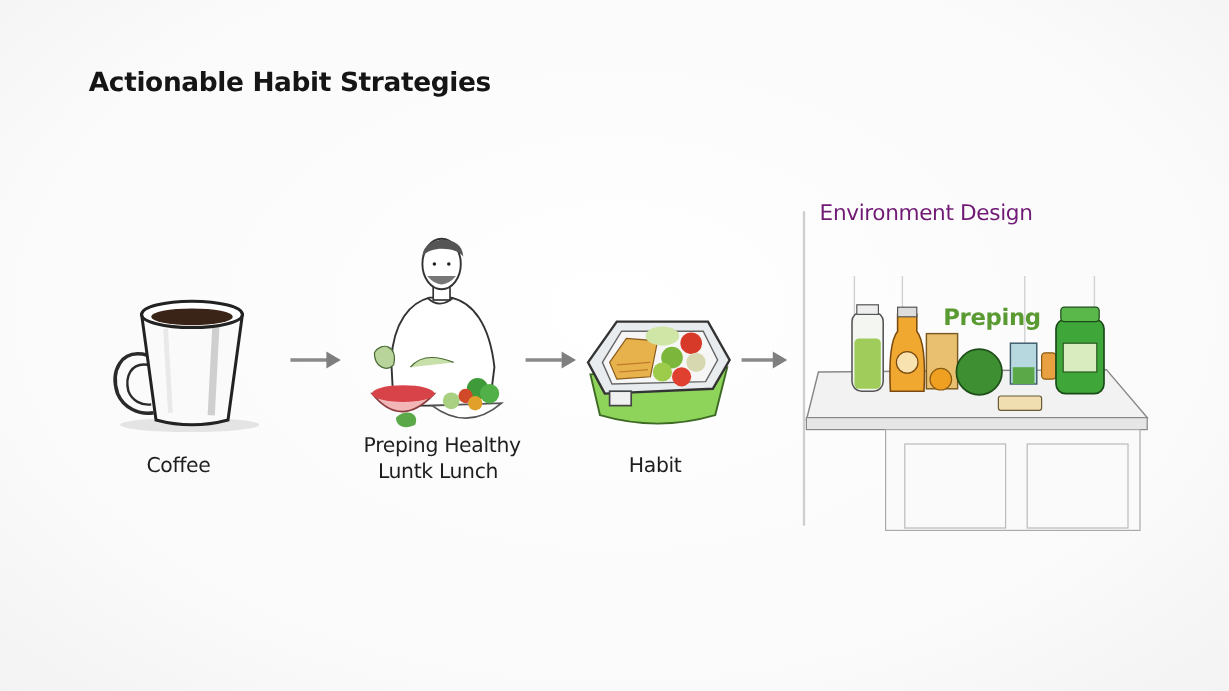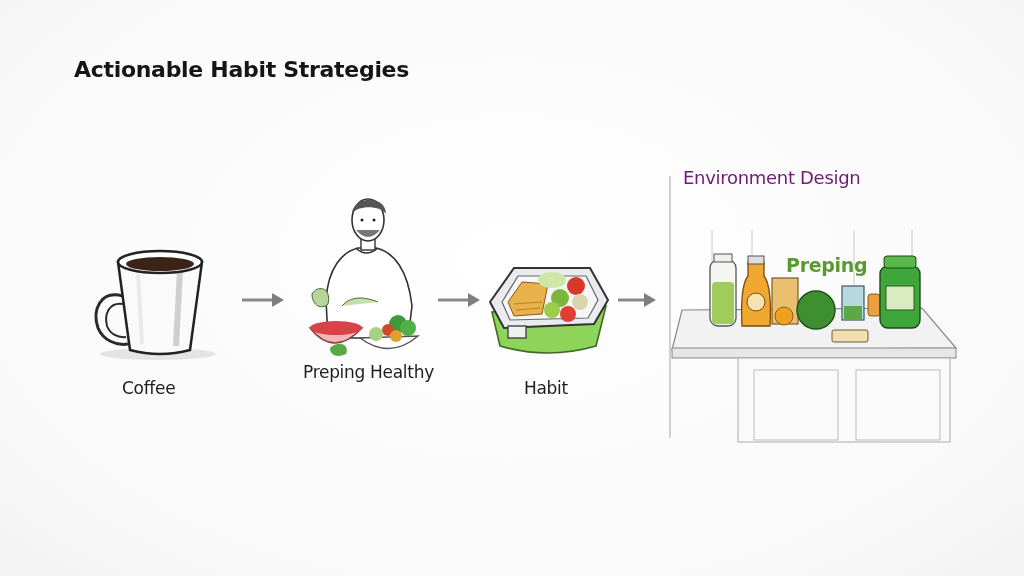--- a/index.html
+++ b/index.html
@@ -66,20 +66,21 @@
     <circle cx="100" cy="136" r="9" fill="#3f9a3a"></circle>
     <circle cx="110" cy="140" r="8" fill="#52b048"></circle>
     <circle cx="90" cy="142" r="6" fill="#d04a2a"></circle>
     <circle cx="98" cy="148" r="6" fill="#e0a02a"></circle>
     <circle cx="78" cy="146" r="7" fill="#a8d080"></circle>
     <path d="M32 160 C40 152 52 156 48 166 C40 170 32 168 32 160 Z" fill="#5aa848"></path>
   </svg>
 </div>
 <div class="label" style="left:303px; top:362px; width:124px;">
   <div>Preping Healthy</div>
+  <div>Luntk Lunch</div>
 </div>
 
 <div class="arrow" style="left:438px; top:292px;">
   <svg width="44" height="14" viewBox="0 0 44 14">
     <line x1="0" y1="7" x2="32" y2="7" stroke="#8a8a8a" stroke-width="3"></line>
     <polygon points="30,0 42,7 30,14" fill="#7f7f7f"></polygon>
   </svg>
 </div>
 
 <div class="step" style="left:486px; top:262px; width:126px; height:96px;">

